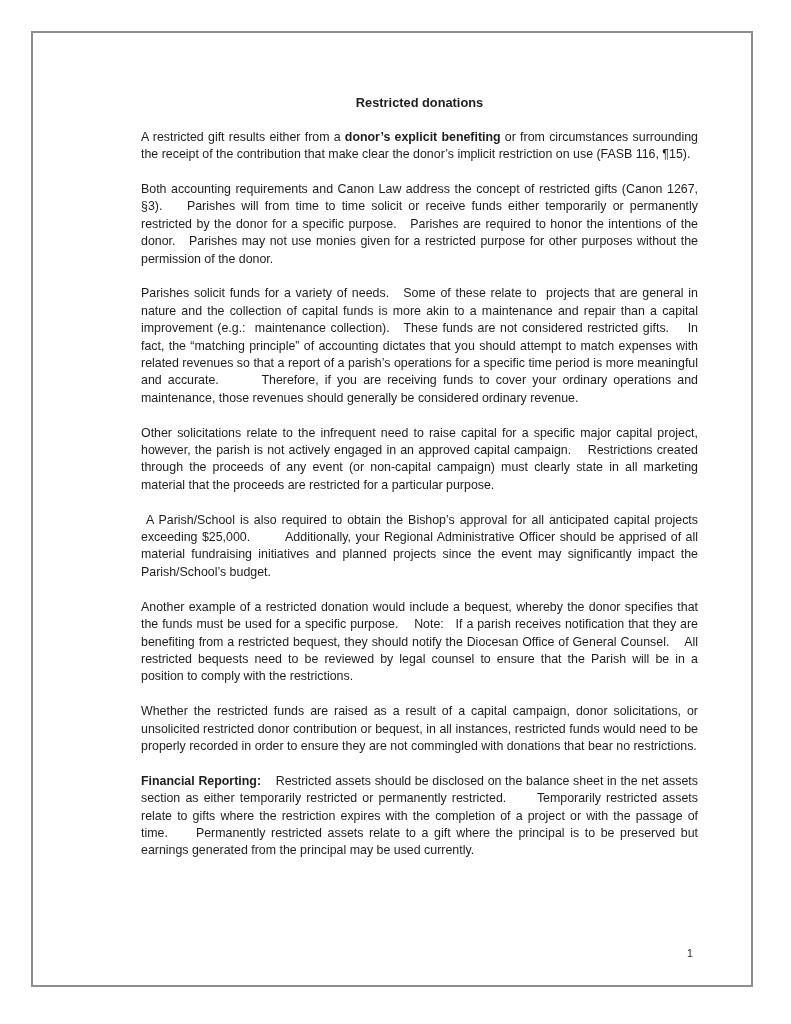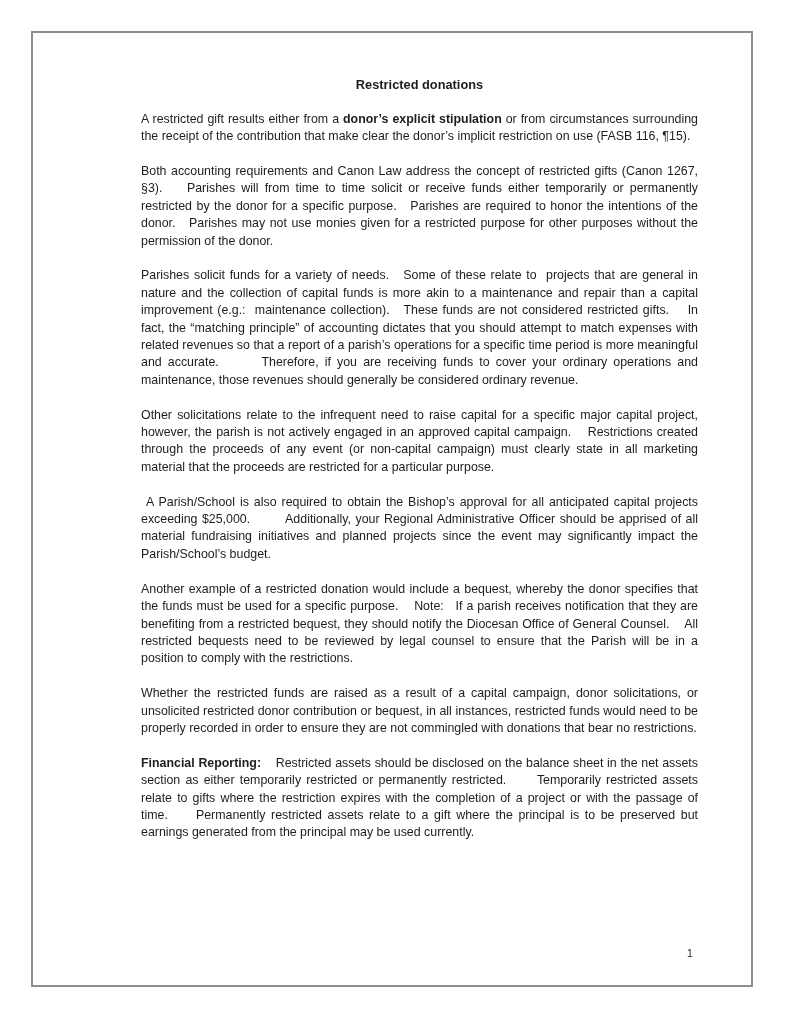--- a/index.html
+++ b/index.html
@@ -21,21 +21,21 @@
     top: 31px;
     width: 722px;
     height: 956px;
     border: 2px solid #8e8e8e;
     background: #ffffff;
     box-sizing: border-box;
   }
   .content {
     position: absolute;
     left: 141px;
-    top: 76px;
+    top: 94px;
     width: 557px;
     font-size: 12.4px;
     line-height: 17.4px;
     color: #1d1d1d;
   }
   .doc-title {
     margin: 0 0 17.4px 0;
     font-size: 12.8px;
     font-weight: bold;
     text-align: center;
@@ -59,21 +59,21 @@
     color: #2a2a2a;
   }
 </style>
 </head>
 <body>
 
 <div class="page-border"></div>
 
 <div class="content">
   <div class="doc-title">Restricted donations</div>
-  <p class="para"><span>A restricted gift results either from a </span><span class="b">donor’s explicit stipulation</span><span> or from circumstances surrounding the receipt of the contribution that make clear the donor’s implicit restriction on use (FASB 116, ¶15).</span></p>
+  <p class="para"><span>A restricted gift results either from a </span><span class="b">donor’s explicit benefiting</span><span> or from circumstances surrounding the receipt of the contribution that make clear the donor’s implicit restriction on use (FASB 116, ¶15).</span></p>
   <p class="para"><span>Both accounting requirements and Canon Law address the concept of restricted gifts (Canon 1267, §3).    Parishes will from time to time solicit or receive funds either temporarily or permanently restricted by the donor for a specific purpose.   Parishes are required to honor the intentions of the donor.   Parishes may not use monies given for a restricted purpose for other purposes without the permission of the donor.</span></p>
   <p class="para"><span>Parishes solicit funds for a variety of needs.   Some of these relate to  projects that are general in nature and the collection of capital funds is more akin to a maintenance and repair than a capital improvement (e.g.:  maintenance collection).   These funds are not considered restricted gifts.    In fact, the “matching principle” of accounting dictates that you should attempt to match expenses with related revenues so that a report of a parish’s operations for a specific time period is more meaningful and accurate.       Therefore, if you are receiving funds to cover your ordinary operations and maintenance, those revenues should generally be considered ordinary revenue.</span></p>
   <p class="para"><span>Other solicitations relate to the infrequent need to raise capital for a specific major capital project, however, the parish is not actively engaged in an approved capital campaign.    Restrictions created through the proceeds of any event (or non-capital campaign) must clearly state in all marketing material that the proceeds are restricted for a particular purpose.</span></p>
   <p class="para"><span> A Parish/School is also required to obtain the Bishop’s approval for all anticipated capital projects exceeding $25,000.        Additionally, your Regional Administrative Officer should be apprised of all material fundraising initiatives and planned projects since the event may significantly impact the Parish/School’s budget.</span></p>
   <p class="para"><span>Another example of a restricted donation would include a bequest, whereby the donor specifies that the funds must be used for a specific purpose.    Note:   If a parish receives notification that they are benefiting from a restricted bequest, they should notify the Diocesan Office of General Counsel.    All restricted bequests need to be reviewed by legal counsel to ensure that the Parish will be in a position to comply with the restrictions.</span></p>
   <p class="para"><span>Whether the restricted funds are raised as a result of a capital campaign, donor solicitations, or unsolicited restricted donor contribution or bequest, in all instances, restricted funds would need to be properly recorded in order to ensure they are not commingled with donations that bear no restrictions.</span></p>
   <p class="para"><span class="b">Financial Reporting:</span><span>    Restricted assets should be disclosed on the balance sheet in the net assets section as either temporarily restricted or permanently restricted.      Temporarily restricted assets relate to gifts where the restriction expires with the completion of a project or with the passage of time.     Permanently restricted assets relate to a gift where the principal is to be preserved but earnings generated from the principal may be used currently.</span></p>
 </div>
 
 <div class="page-number">1</div>

